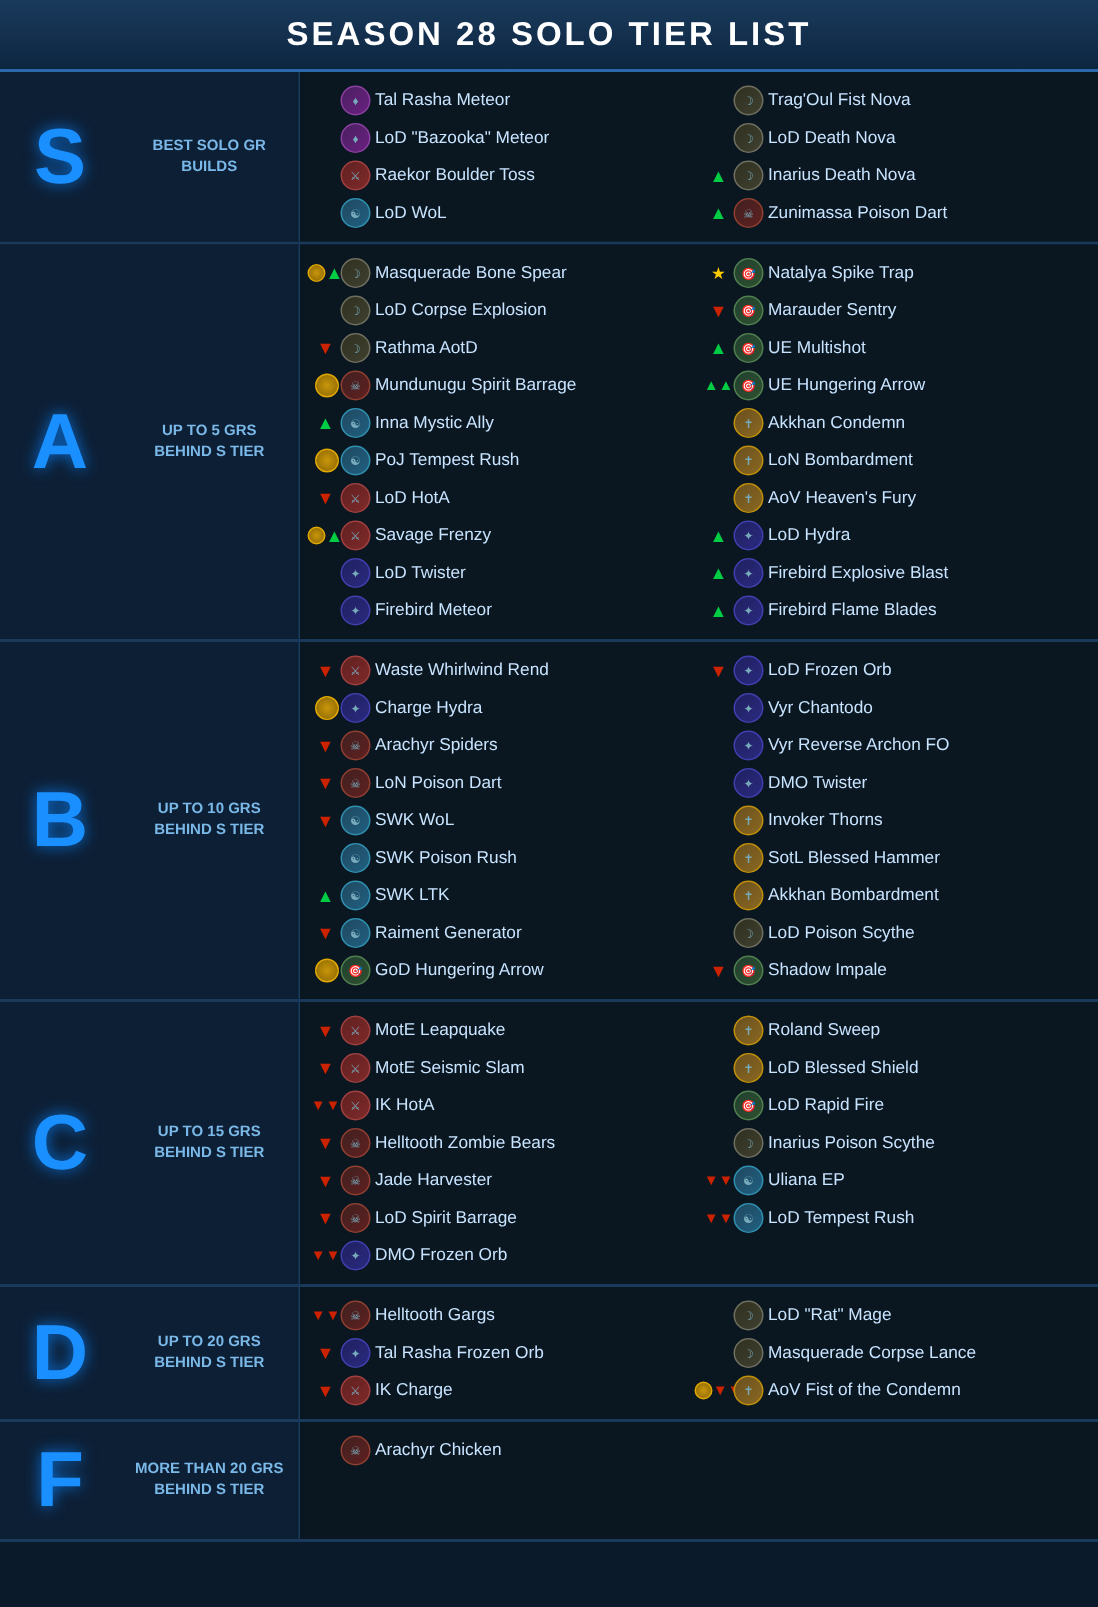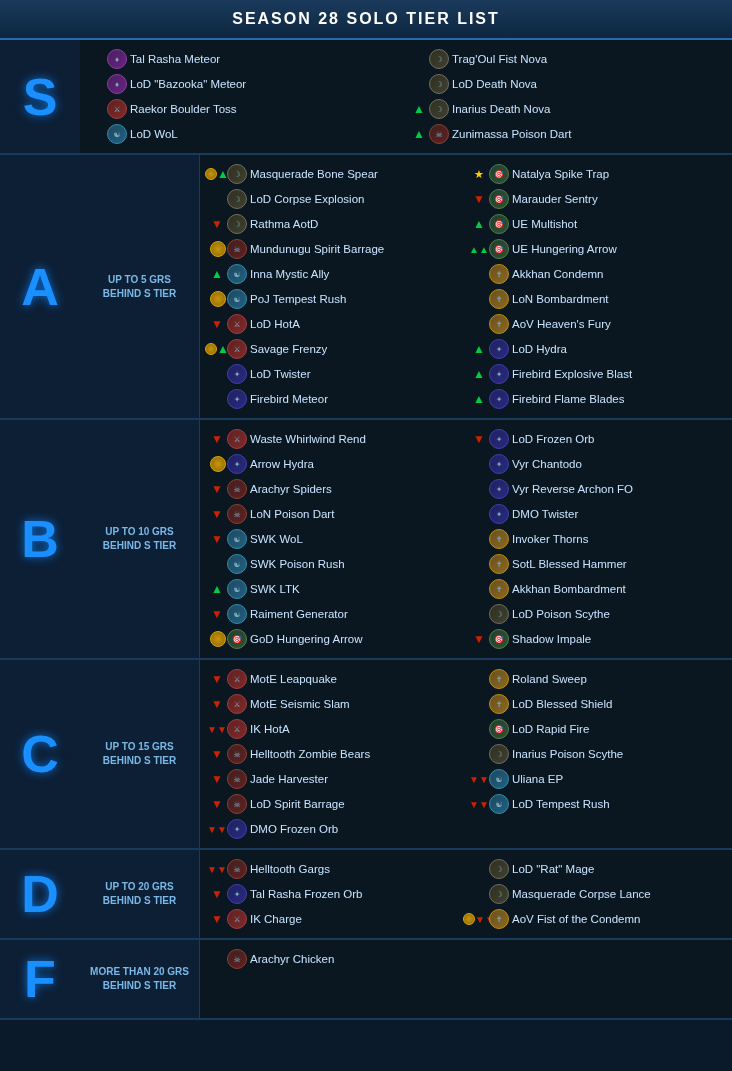--- a/index.html
+++ b/index.html
@@ -11,21 +11,21 @@
       color: #cce8ff;
     }
     .header {
       background: linear-gradient(180deg, #1a3a5c 0%, #0d2640 100%);
       border-bottom: 2px solid #2a6aaa;
       padding: 10px 0;
       text-align: center;
     }
     .header h1 {
       color: #fff;
-      font-size: 16px;
+      font-size: 22px;
       font-weight: bold;
       letter-spacing: 2px;
     }
     .tier-row {
       display: flex;
       border-bottom: 2px solid #1a3a5c;
       min-height: 80px;
     }
     .tier-label {
       width: 80px;
@@ -138,20 +138,24 @@
 <div>
   <div class="header">
     <h1>SEASON 28 SOLO TIER LIST</h1>
   </div>
 
   <div id="tiers-container">
       <div class="tier-row">
     <div class="tier-label">
       <span class="tier-letter">S</span>
     </div>
+    <div class="tier-description">
+      <span class="tier-desc-text">BEST SOLO
+GR BUILDS</span>
+    </div>
     <div class="tier-content">
       <div class="tier-column">
 
     <div class="build-item">
       <span class="empty-indicator"></span>
       <div class="avatar av-witch">♦</div>
       <span class="build-name">Tal Rasha Meteor</span>
     </div>
 
     <div class="build-item">
@@ -364,21 +368,21 @@
       <span class="indicator arrow-down">▼</span>
       <div class="avatar av-barb">⚔</div>
       <span class="build-name">Waste Whirlwind Rend</span>
     </div>
 
     <div class="build-item">
       <span class="empty-indicator">
                 <div class="gold-badge"></div>
               </span>
       <div class="avatar av-wizard">✦</div>
-      <span class="build-name">Arrow Hydra</span>
+      <span class="build-name">Charge Hydra</span>
     </div>
 
     <div class="build-item">
       <span class="indicator arrow-down">▼</span>
       <div class="avatar av-wd">☠</div>
       <span class="build-name">Arachyr Spiders</span>
     </div>
 
     <div class="build-item">
       <span class="indicator arrow-down">▼</span>

